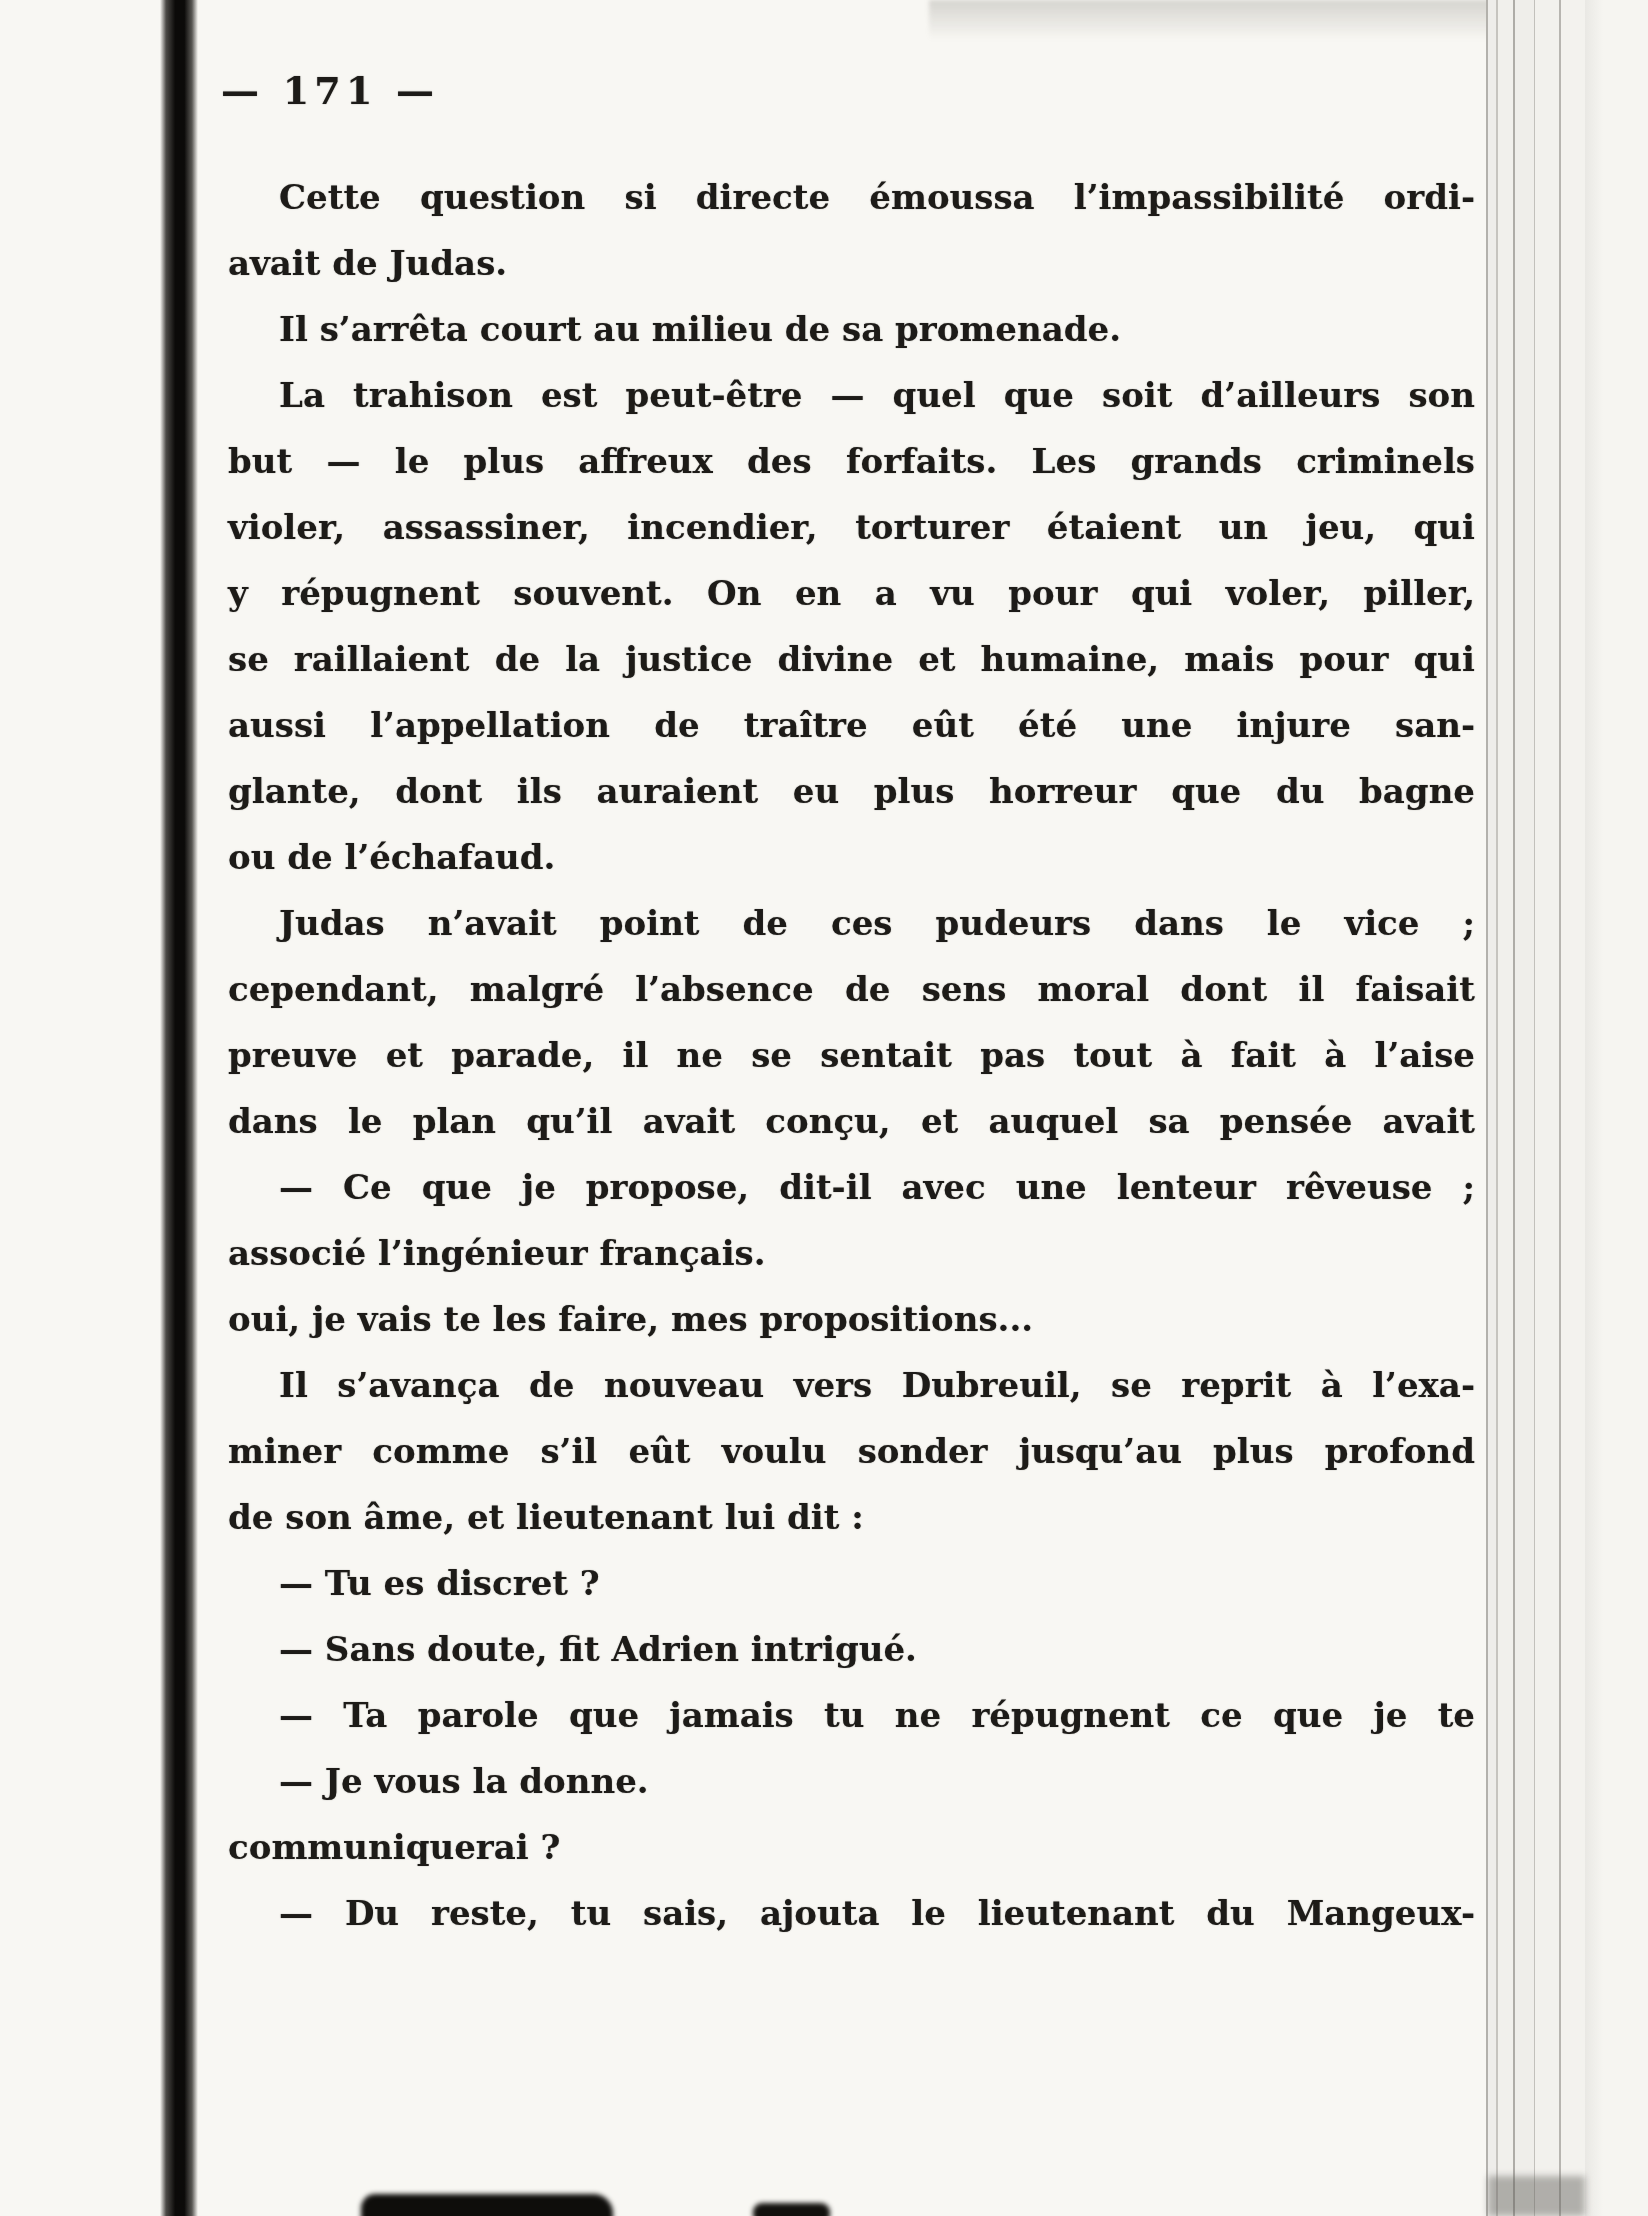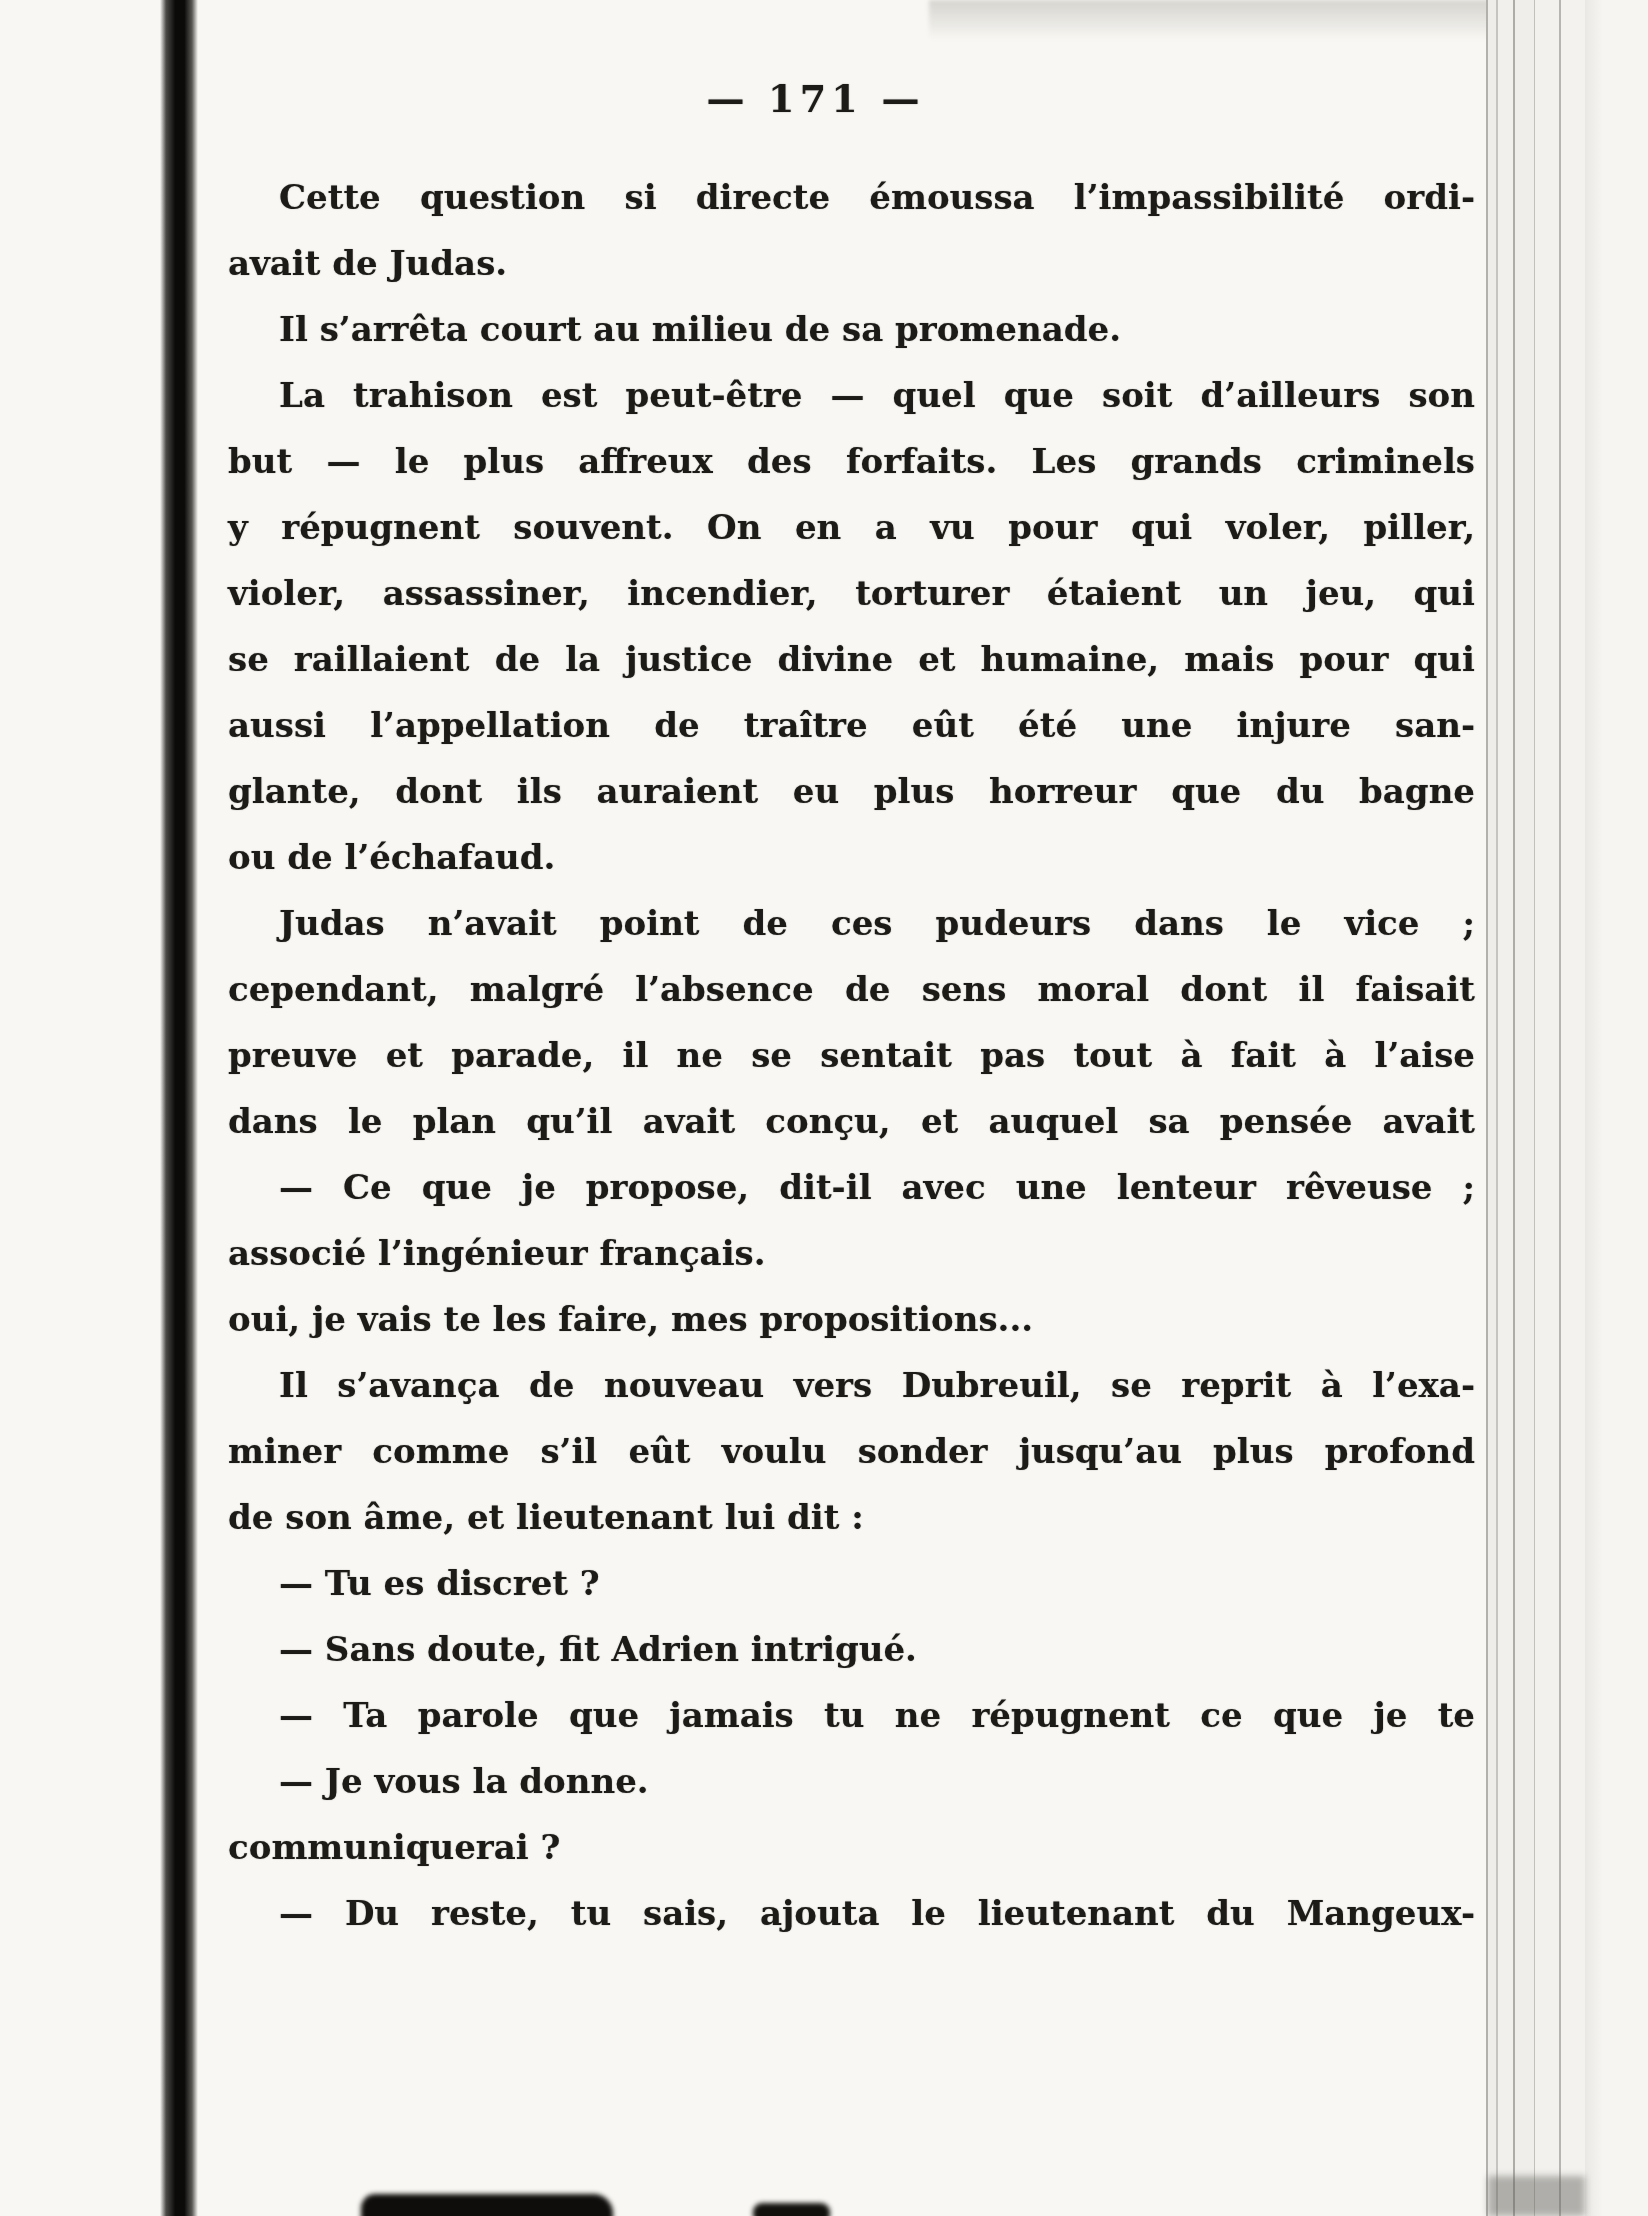--- a/index.html
+++ b/index.html
@@ -17,22 +17,21 @@
     background:linear-gradient(90deg,
       rgba(12,11,9,0) 0%,
       rgba(18,16,13,.75) 16%,
       #0b0a09 40%,
       #0b0a09 64%,
       rgba(22,20,16,.7) 84%,
       rgba(12,11,9,0) 100%);
   }
   
   .pagenum {
-    position:absolute; left:221px; top:76px; width:1189px;
-    text-align:center;
+    position:absolute; left:221px; top:68px; width:1189px;
     font-size:38px; font-weight:700; letter-spacing:5.2px;
     text-shadow:0 0 1.3px rgba(25,22,18,.45);
   }
   
   .textblock {
     position:absolute; left:228px; top:164px; width:1247px;
     font-size:34px; font-weight:700;
     text-shadow:0 0 1.3px rgba(25,22,18,.40);
   }
   .line { height:66px; line-height:66px; text-align:left; overflow:visible; }
@@ -86,22 +85,22 @@
   <div class="gutter"></div>
 
   <div class="pagenum">— 171 —</div>
 
   <div class="textblock" id="textblock">
       <div class="line j in">Cette question si directe émoussa l’impassibilité ordi-</div>
       <div class="line">avait de Judas.</div>
       <div class="line in">Il s’arrêta court au milieu de sa promenade.</div>
       <div class="line j in">La trahison est peut-être — quel que soit d’ailleurs son</div>
       <div class="line j">but — le plus affreux des forfaits. Les grands criminels</div>
+      <div class="line j">violer, assassiner, incendier, torturer étaient un jeu, qui</div>
       <div class="line j">y répugnent souvent. On en a vu pour qui voler, piller,</div>
-      <div class="line j">violer, assassiner, incendier, torturer étaient un jeu, qui</div>
       <div class="line j">se raillaient de la justice divine et humaine, mais pour qui</div>
       <div class="line j">aussi l’appellation de traître eût été une injure san-</div>
       <div class="line j">glante, dont ils auraient eu plus horreur que du bagne</div>
       <div class="line">ou de l’échafaud.</div>
       <div class="line j in">Judas n’avait point de ces pudeurs dans le vice ;</div>
       <div class="line j">cependant, malgré l’absence de sens moral dont il faisait</div>
       <div class="line j">preuve et parade, il ne se sentait pas tout à fait à l’aise</div>
       <div class="line j">dans le plan qu’il avait conçu, et auquel sa pensée avait</div>
       <div class="line j in">— Ce que je propose, dit-il avec une lenteur rêveuse ;</div>
       <div class="line">associé l’ingénieur français.</div>

